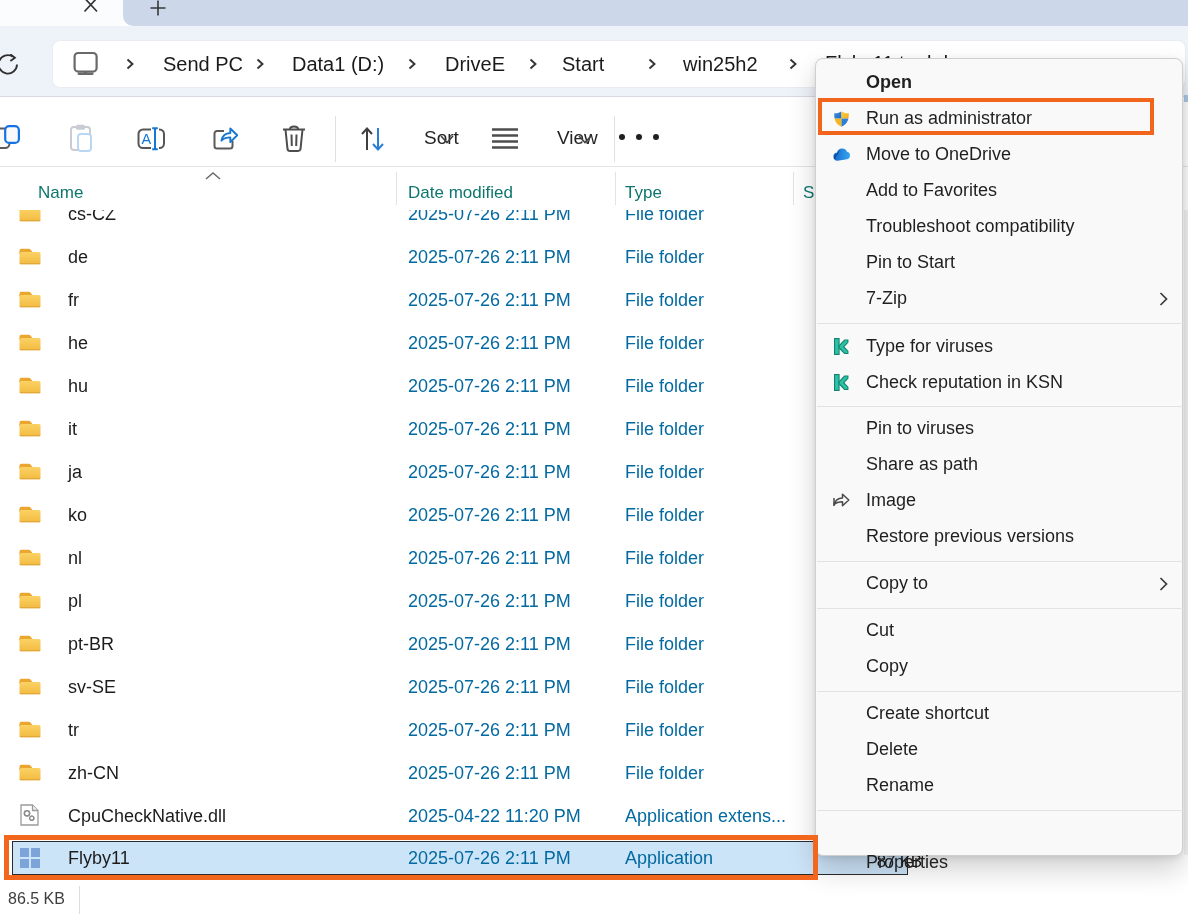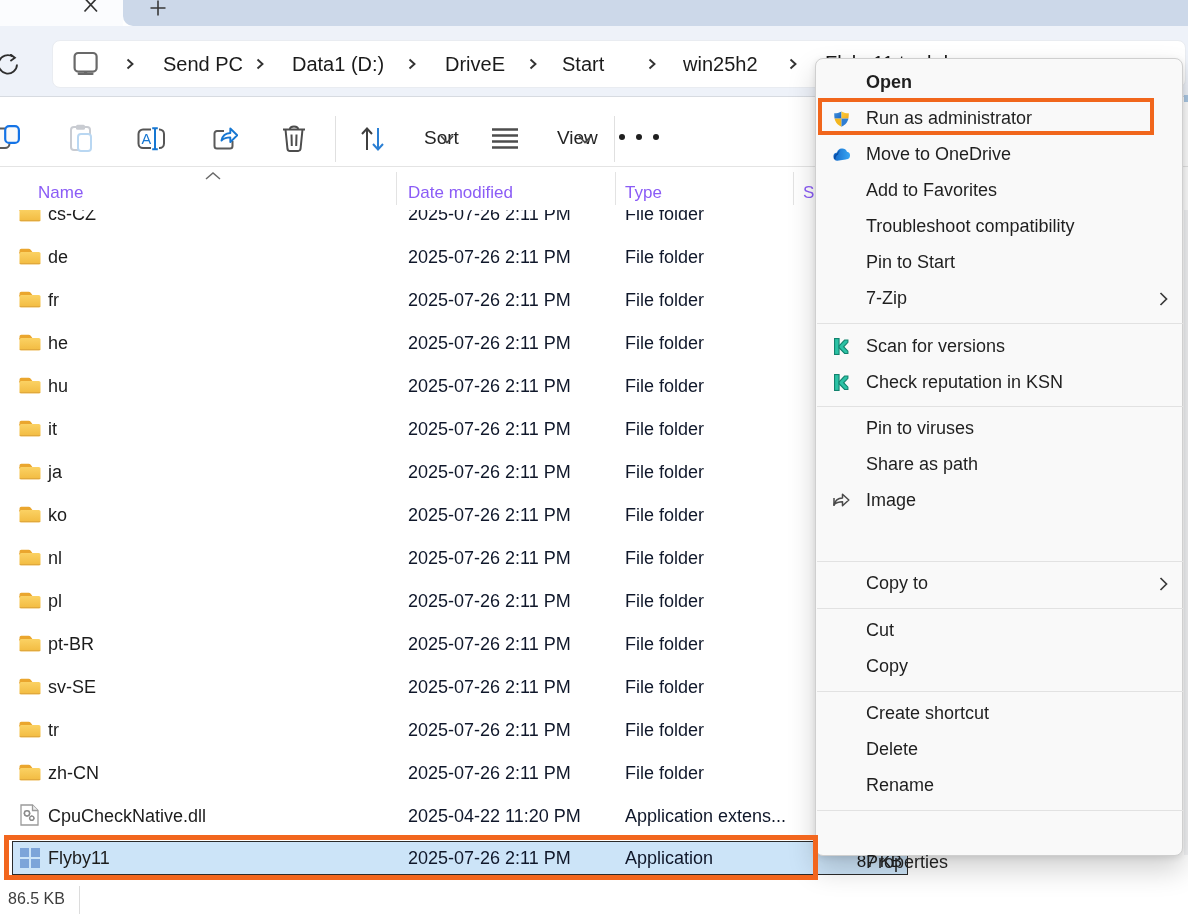--- a/index.html
+++ b/index.html
@@ -21,26 +21,26 @@
 .crumb { top:52px; font-size:20px; line-height:25px; color:#1b1b1b; white-space:nowrap; }
 
 
 #toolbar { left:0; top:98px; width:1188px; height:69px; background:#fff;
   border-bottom:1px solid #e4e4e4; }
 .tsep { width:1px; background:#e0e0e0; }
 .tbtext { font-size:19px; color:#242424; line-height:22px;margin-left:28px; }
 
 
 #header { left:0; top:168px; width:1188px; height:42px; background:#fff; z-index:5; }
-.hdr { font-size:17px; color:#8b5cf6; line-height:20px; }
+.hdr { font-size:17px; color:#0f766e; line-height:20px; }
 .hsep { width:1px; background:#e3e3e3; top:172px; height:33px; }
 
 
-.rname { font-size:18px; color:#1c1c1c; line-height:21px; white-space:nowrap; }
-.rgrey { font-size:18px; color:#0f172a; line-height:21px; white-space:nowrap; }
+.rname { font-size:18px; color:#1c1c1c; line-height:21px; white-space:nowrap;margin-left:20px; }
+.rgrey { font-size:18px; color:#0369a1; line-height:21px; white-space:nowrap; }
 
 
 #selrow { left:12px; top:841px; width:896px; height:34px; background:#cce4f8;
   border:1px solid #2b2b2b; z-index:2; }
 #obox2 { left:4px; top:835px; width:814px; height:45px; border:5px solid #f2661e;
   z-index:20; }
 #obox1 { left:818px; top:98px; width:336px; height:37px; border:4px solid #f1661c;
   z-index:20; background:transparent; }
 
 
@@ -355,26 +355,27 @@
 
   <div class="abs" id="menu">
     <div class="mi" style="top:12px;font-weight:bold">Open</div>
     <div class="mi" style="top:48px">Run as administrator</div>
     <div class="mi" style="top:84px">Move to OneDrive</div>
     <div class="mi" style="top:120px">Add to Favorites</div>
     <div class="mi" style="top:156px">Troubleshoot compatibility</div>
     <div class="mi" style="top:192px">Pin to Start</div>
     <div class="mi" style="top:228px">7-Zip</div>
     <div class="msep" style="top:263.5px"></div>
-    <div class="mi" style="top:276px">Scan for versions</div>
+    <div class="mi" style="top:276px">Type for viruses</div>
     <div class="mi" style="top:312px">Check reputation in KSN</div>
     <div class="msep" style="top:346.5px"></div>
     <div class="mi" style="top:358px">Pin to viruses</div>
     <div class="mi" style="top:394px">Share as path</div>
     <div class="mi" style="top:430px">Image</div>
+    <div class="mi" style="top:466px">Restore previous versions</div>
     <div class="msep" style="top:501.5px"></div>
     <div class="mi" style="top:513px">Copy to</div>
     <div class="msep" style="top:548.5px"></div>
     <div class="mi" style="top:560px">Cut</div>
     <div class="mi" style="top:596px">Copy</div>
     <div class="msep" style="top:631.5px"></div>
     <div class="mi" style="top:643px">Create shortcut</div>
     <div class="mi" style="top:679px">Delete</div>
     <div class="mi" style="top:715px">Rename</div>
     <div class="msep" style="top:750.5px"></div>

